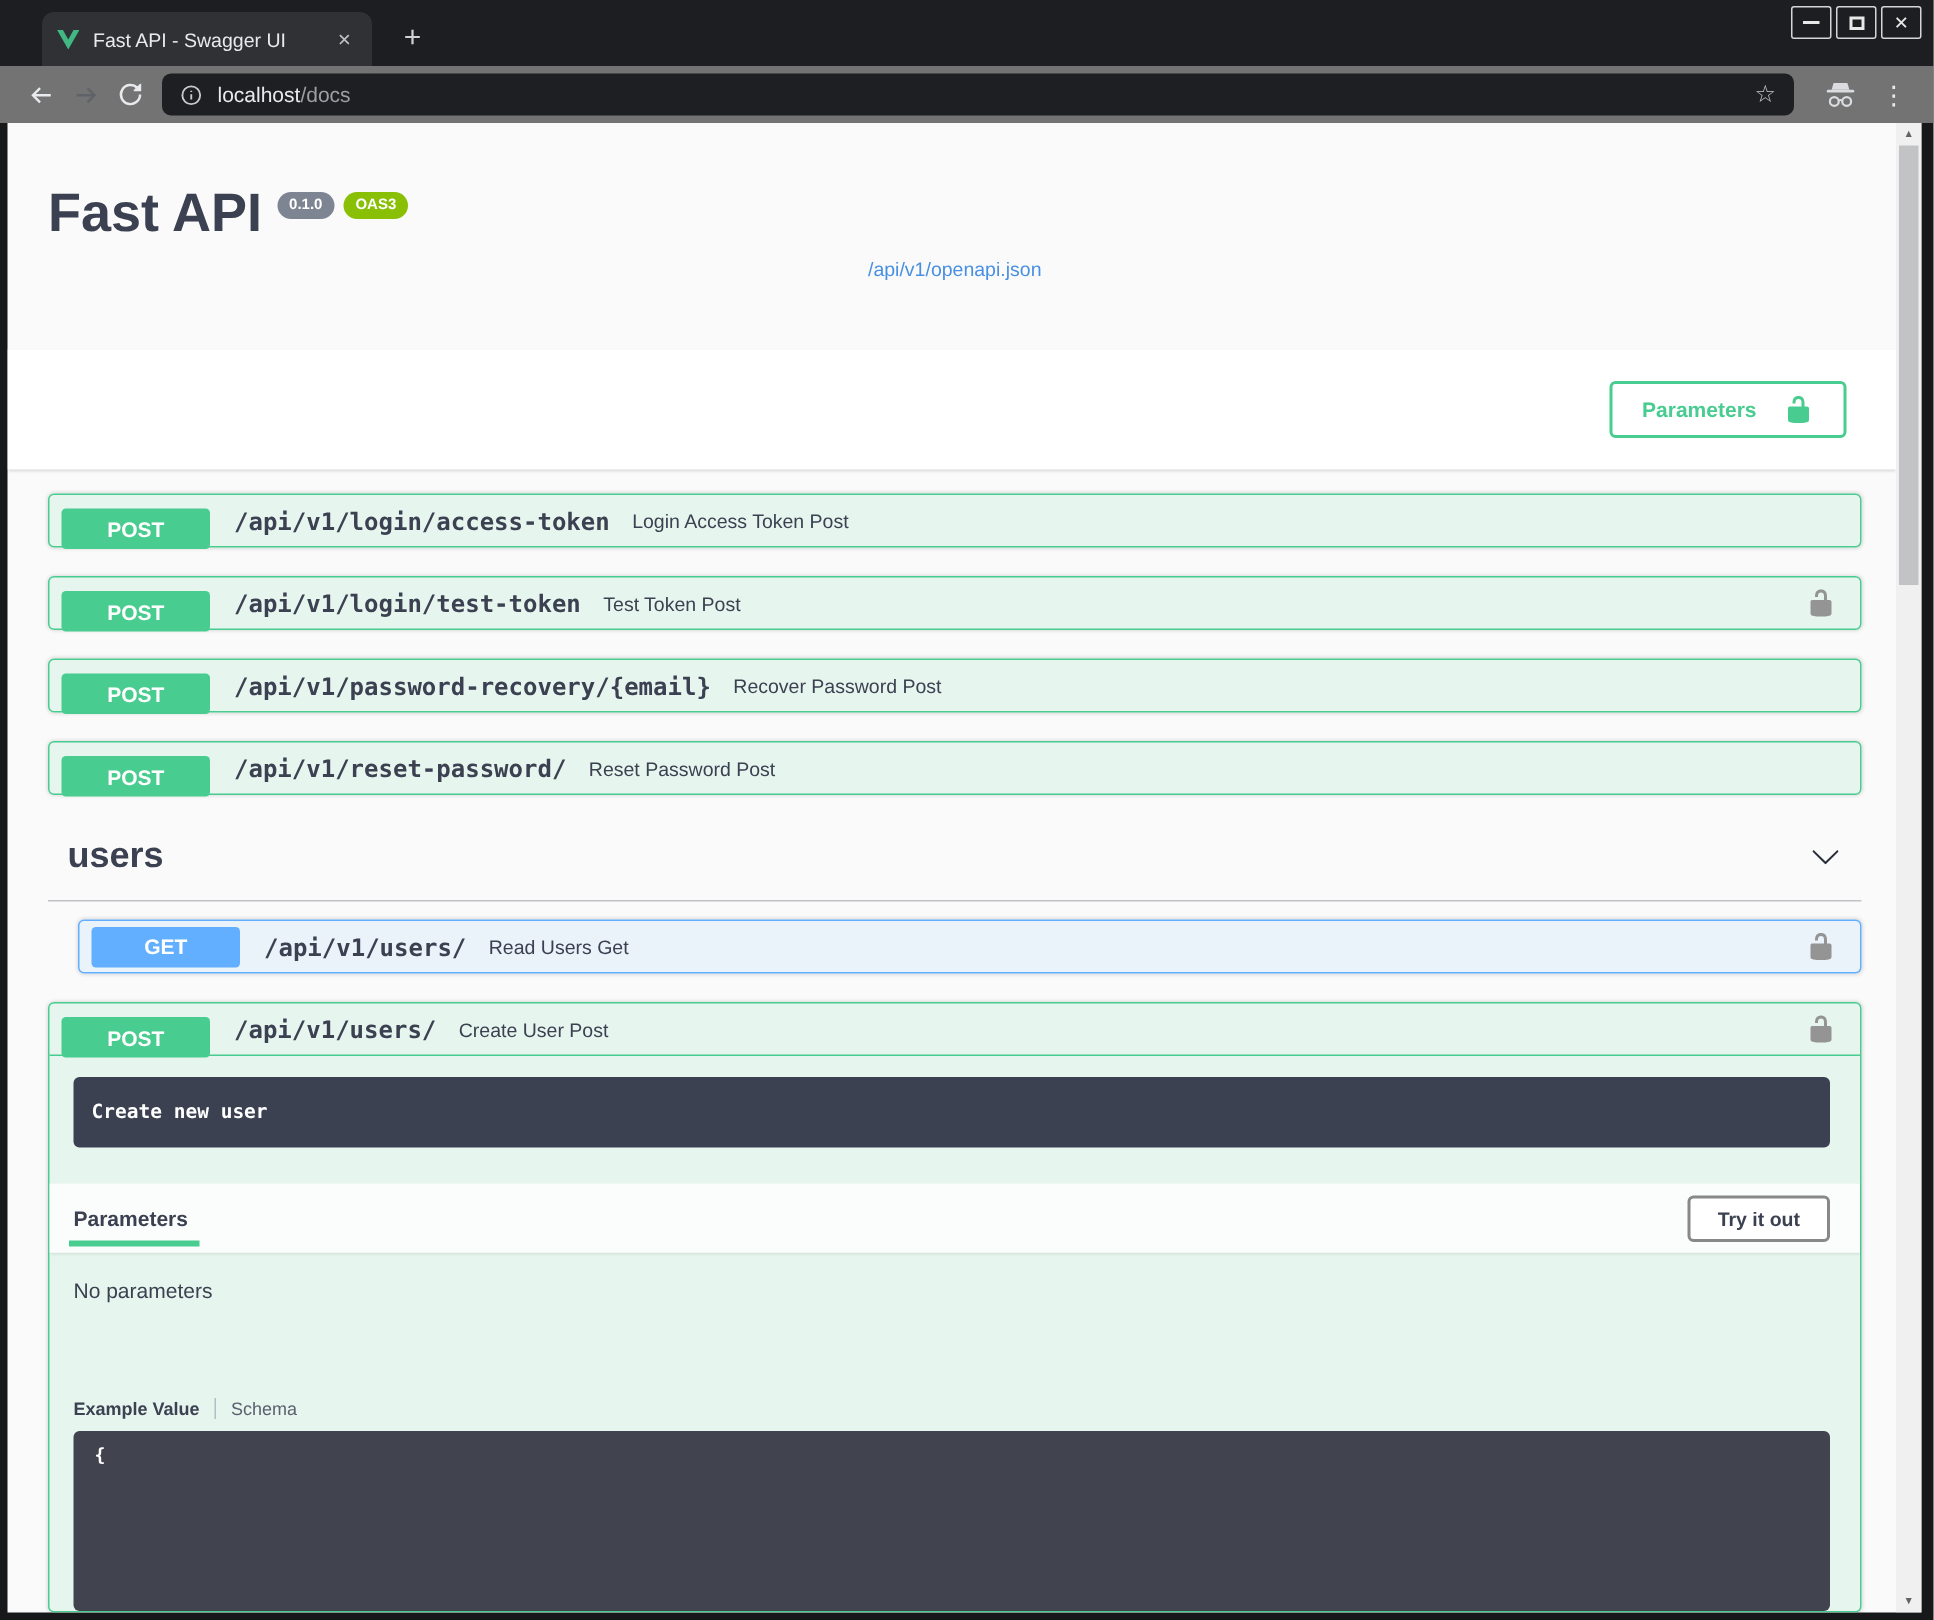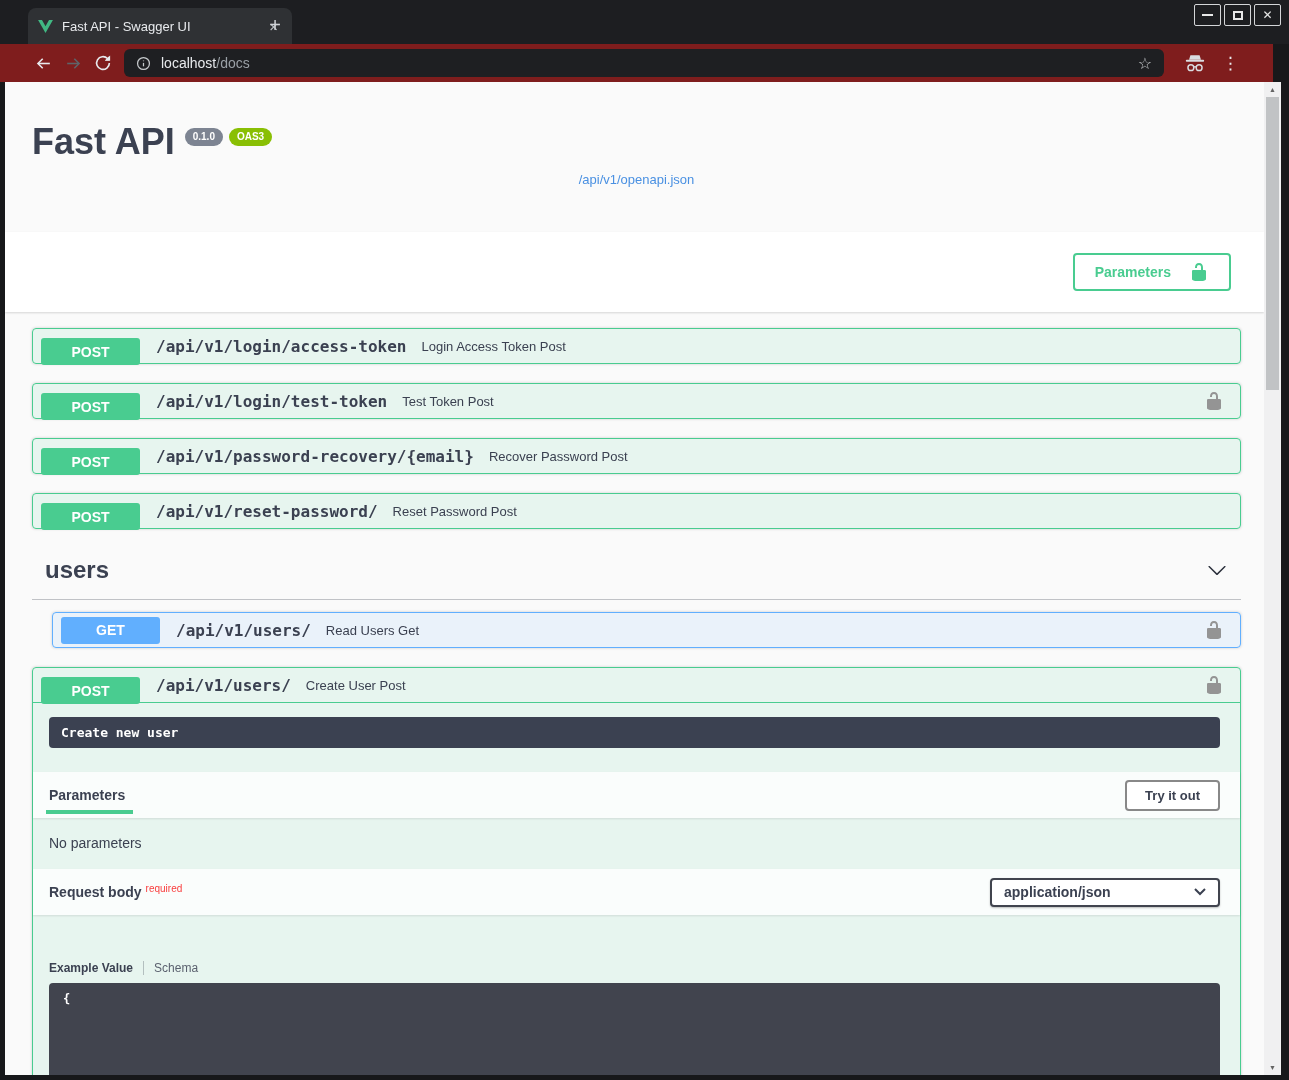--- a/index.html
+++ b/index.html
@@ -1,36 +1,36 @@
 <!DOCTYPE html>
 <html><head>
 <meta charset="utf-8">
 <style>
   * { box-sizing: border-box; margin: 0; padding: 0; }
   html,body { width:1289px; height:1080px; overflow:hidden; }
   body { font-family:"Liberation Sans", sans-serif; background:#17181a; position:relative; }
 
   
   .tabstrip { position:absolute; top:0; left:0; right:0; height:44px; background:#1d1e21; }
-  .tab { position:absolute; left:28px; top:8px; width:264px; height:36px; background:#2f3134;
+  .tab { position:absolute; left:28px; top:8px; width:220px; height:36px; background:#2f3134;
          border-radius:8px 8px 0 0; display:flex; align-items:center; padding:0 10px; }
   .tab-title { flex:1; font-size:13px; color:#e8eaed; white-space:nowrap; overflow:hidden; }
   .tab-close { color:#bdc1c6; font-size:15px; padding:0 4px; cursor:default; }
   .favicon { margin-right:9px; display:flex; }
   .new-tab { position:absolute; left:262px; top:12px; color:#cfd2d6; font-size:20px; line-height:26px; width:26px; text-align:center; }
 
   .window-controls { position:absolute; right:8px; top:4px; display:flex; gap:3px; }
   .win-btn { width:27px; height:22px; border:1px solid #d4d6d8; border-radius:2px;
              display:flex; align-items:center; justify-content:center; color:#e8e8e8; }
   .win-btn .bar { width:11px; height:2px; background:#e8e8e8; }
   .win-btn .box { width:10px; height:9px; border:2px solid #e8e8e8; }
   .win-btn.close { font-size:12px; }
 
-  .toolbar { position:absolute; top:44px; left:0; right:16px; height:38px; background:#7f1d1d;
-             display:flex; align-items:center; padding:0 28px; }
+  .toolbar { position:absolute; top:44px; left:0; right:0; height:38px; background:#737373;
+             display:flex; align-items:center; padding:0 12px; }
   .nav-btn { width:30px; height:30px; display:flex; align-items:center; justify-content:center; }
   .urlbar { flex:1; height:28px; background:#1e1f22; border-radius:6px; margin:0 10px 0 6px;
             display:flex; align-items:center; padding:0 12px; }
   .urlbar .host { color:#e8eaed; font-size:14px; }
   .urlbar .path { color:#9aa0a6; font-size:14px; }
   .url-star { margin-left:auto; color:#c7cacd; font-size:16px; }
   .incog { margin:0 10px; display:flex; }
   .menu-dots { color:#e8eaed; font-size:17px; padding:0 6px; }
 
   
@@ -76,21 +76,21 @@
   .op-path { margin-left:16px; font-family:"DejaVu Sans Mono", monospace; font-weight:bold; font-size:16px; color:#3b4151; }
   .op-summary { margin-left:15px; font-size:13px; color:#3b4151; }
   .lock-btn { margin-left:auto; margin-right:14px; display:flex; padding:2px; }
   .lock-btn svg { fill:#949494; }
 
   
   .opblock-open { border:1px solid #49cc90; border-radius:4px; background:rgba(73,204,144,.1);
                   box-shadow:0 0 3px rgba(0,0,0,.19); margin-top:19px; }
   .opblock-open .op-head { display:flex; align-items:center; height:35px; padding-left:8px;
                            border-bottom:1px solid #49cc90; }
-  .op-desc-bar { margin:14px 20px 0 16px; background:#3b4151; border-radius:4px; height:31px;
+  .op-desc-bar { margin:14px 20px 0 16px; background:#3b4151; border-radius:4px; height:47px;
                  display:flex; align-items:center; padding-left:12px;
                  color:#fff; font-family:"DejaVu Sans Mono", monospace; font-weight:bold; font-size:13px; }
   .opblock-section-header { margin-top:24px; height:46px; background:rgba(255,255,255,.8);
                             box-shadow:0 1px 2px rgba(0,0,0,.1); display:flex; align-items:center;
                             padding:0 20px 0 16px; }
   .param-tab { position:relative; font-size:14px; font-weight:bold; color:#3b4151;
                height:100%; display:flex; align-items:center; padding-right:8px; }
   .param-tab::after { content:""; position:absolute; left:-3px; right:0; bottom:4px; height:4px; background:#49cc90; }
   .btn-tryout { margin-left:auto; border:2px solid #888; border-radius:4px; background:#fff;
                 font-weight:bold; font-size:13px; color:#3b4151; padding:6px 18px; cursor:pointer; }
@@ -286,31 +286,20 @@
 
           <div class="op-desc-bar">Create new user</div>
 
           <div class="opblock-section-header">
             <span class="param-tab">Parameters</span>
             <button class="btn-tryout">Try it out</button>
           </div>
 
           <div class="no-params">No parameters</div>
 
-          <div class="opblock-section-header reqbody-header">
-            <span class="reqbody-label">
-              <span>Request body</span><span class="required-flag">required</span>
-            </span>
-            <div class="media-select">
-              <span>application/json</span>
-              <svg width="12" height="8" viewBox="0 0 12 8">
-                  <path d="M1 1l5 5 5-5" stroke="#3b4151" stroke-width="2" fill="none"></path>
-                </svg>
-            </div>
-          </div>
 
           <div class="example-tabs">
             <span class="tab-example">Example Value</span>
             <span class="tab-schema">Schema</span>
           </div>
 
           <div class="example-code">{</div>
         </div>
 
       </div>

